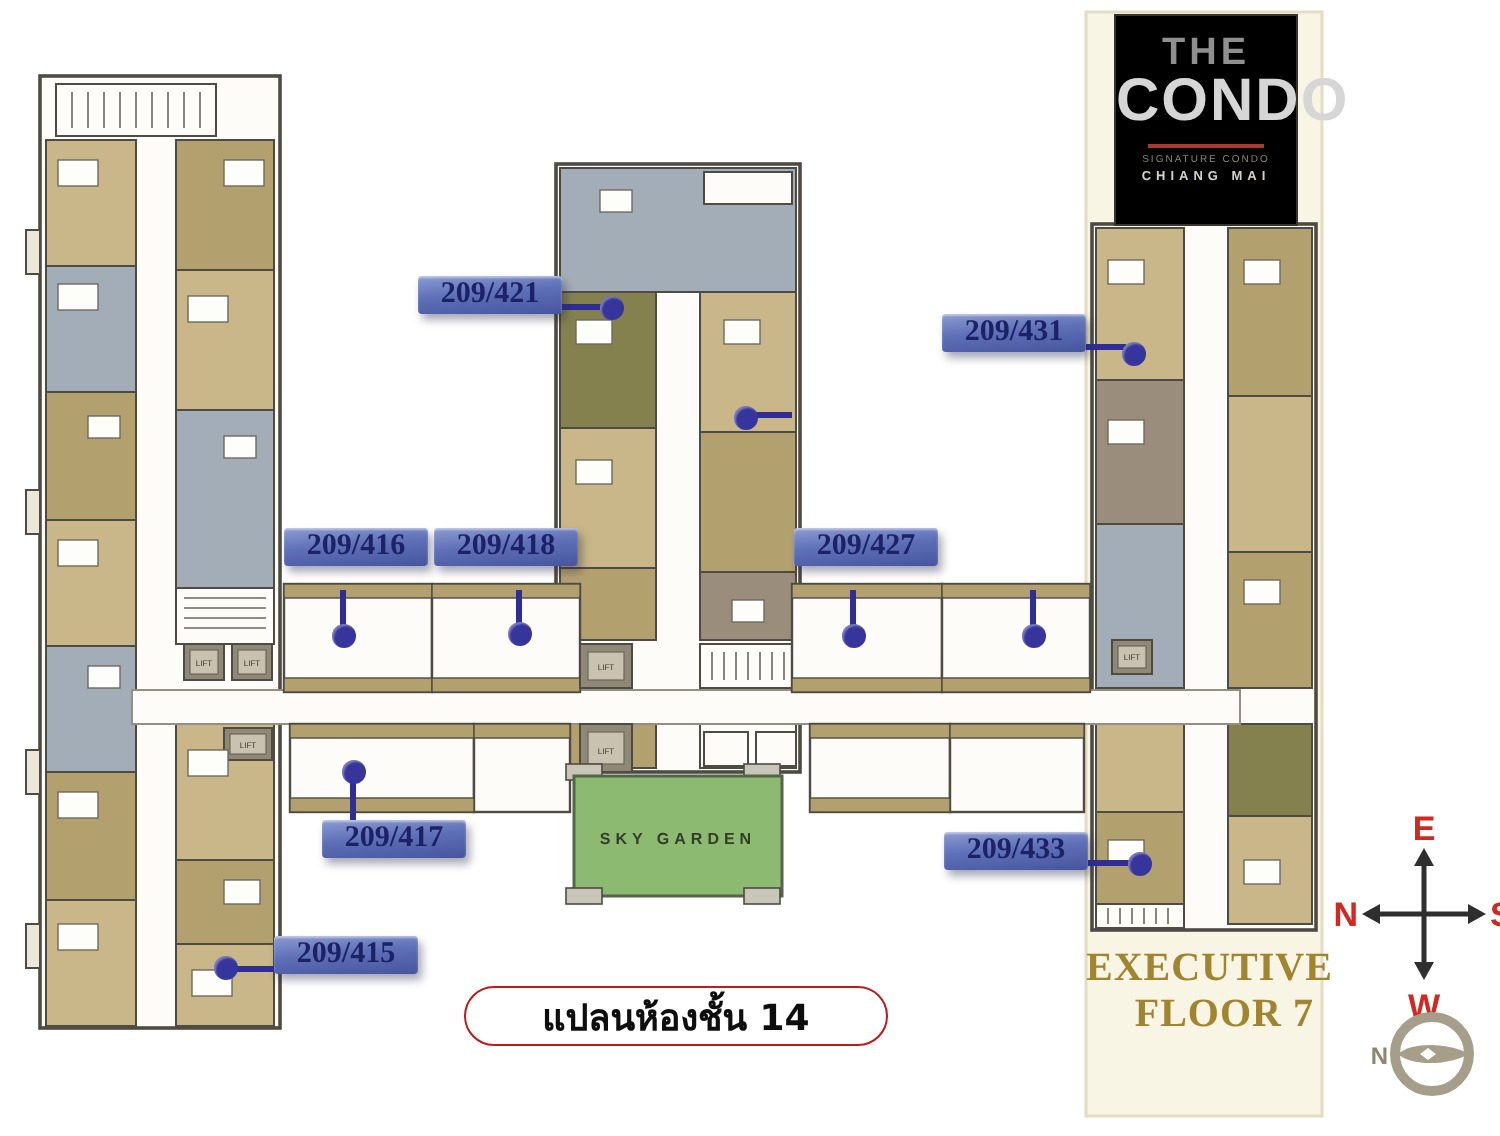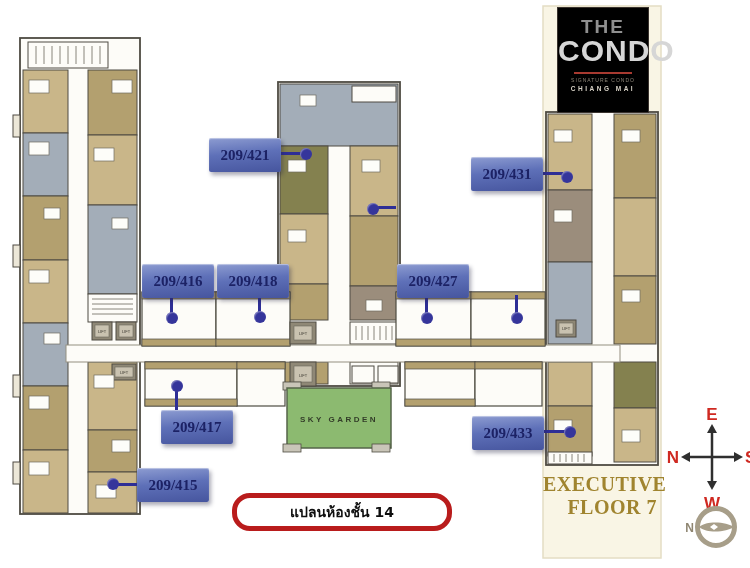--- a/index.html
+++ b/index.html
@@ -12,21 +12,21 @@
         text-align:center;box-sizing:border-box;padding-top:11px;box-shadow:0 0 0 1px #3a332e;}
   .logo-the{font-family:"Liberation Sans",sans-serif;font-size:19px;font-weight:bold;
             color:#8f8f8f;letter-spacing:2px;line-height:.85;}
   .logo-prio{font-family:"Liberation Sans",sans-serif;font-size:30px;font-weight:bold;
              color:#d6d6d6;letter-spacing:1px;line-height:1.05;}
   .logo-line{width:58px;height:2px;background:#a83a30;margin:5px auto 3px auto;}
   .logo-tag{font-size:5px;color:#8d8577;letter-spacing:1px;}
   .logo-city{font-size:6.5px;color:#d8d2c6;letter-spacing:2.5px;font-weight:bold;margin-top:2px;}
 
   
-  .cbox{position:absolute;width:72px;height:34px;border-radius:2px;
+  .cbox{position:absolute;width:72px;height:19px;border-radius:2px;
         background:linear-gradient(175deg,#8d9cd1 0%,#5e70b8 45%,#46559e 100%);
         box-shadow:2px 3px 4px rgba(40,40,70,.4), inset 0 1px 1px rgba(255,255,255,.45);
         display:flex;align-items:center;justify-content:center;
         font-family:"Liberation Serif",serif;font-weight:bold;font-size:15px;color:#1c2265;}
   .cdot{position:absolute;width:12px;height:12px;border-radius:50%;background:#35359b;
         box-shadow:inset 1px 1px 1px rgba(255,255,255,.35);}
   .cline{position:absolute;background:#2e2e96;}
   .cline.h{height:3px}.cline.v{width:3px}
 
   .b421{left:209px;top:138px}.l421{left:281px;top:152px;width:22px}.d421{left:300px;top:148px}
@@ -35,23 +35,23 @@
   .b416{left:142px;top:264px}.l416{left:170px;top:295px;height:19px}.d416{left:166px;top:312px}
   .b418{left:217px;top:264px}.l418{left:258px;top:295px;height:18px}.d418{left:254px;top:311px}
   .b427{left:397px;top:264px}.l427{left:425px;top:295px;height:19px}.d427{left:421px;top:312px}
   .b429{left:473px;top:264px}.l429{left:515px;top:295px;height:19px}.d429{left:511px;top:312px}
   .b417{left:161px;top:410px}.l417{left:175px;top:390px;height:20px}.d417{left:171px;top:380px}
   .b433{left:472px;top:416px}.l433{left:544px;top:430px;width:22px}.d433{left:564px;top:426px}
   .b415{left:137px;top:468px}.l415{left:117px;top:483px;width:22px}.d415{left:107px;top:478px}
 
   
   .thai-pill{position:absolute;left:232px;top:493px;width:210px;height:28px;background:#ffffff;
-             border:5px solid #b91c1c;border-radius:18px;display:flex;align-items:center;
+             border:1px solid #b91c1c;border-radius:18px;display:flex;align-items:center;
              justify-content:center;font-family:"DejaVu Sans",sans-serif;font-weight:bold;
-             font-size:14px;color:#0e0e0e;}
+             font-size:18px;color:#0e0e0e;}
 
   
   .exec{position:absolute;left:543px;top:473px;width:114px;text-align:right;
         font-family:"Liberation Serif",serif;font-weight:bold;font-size:20px;color:#a0842f;
         line-height:1.15;letter-spacing:.5px;}
 </style>
 </head>
 <body>
 
 <div class="stage">

